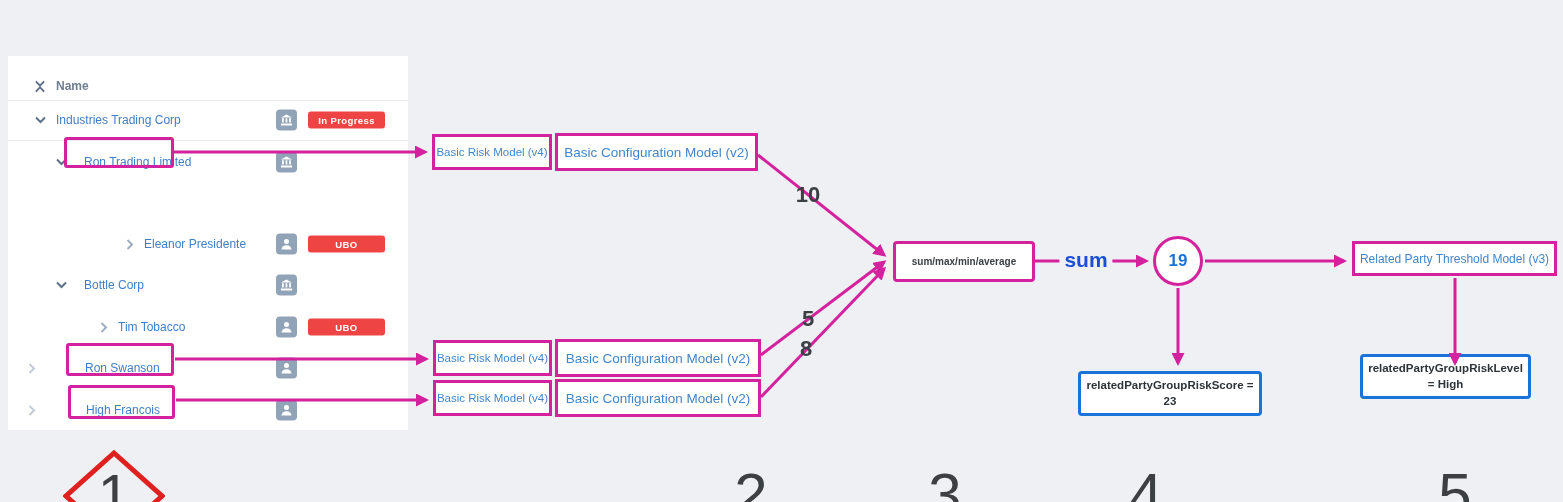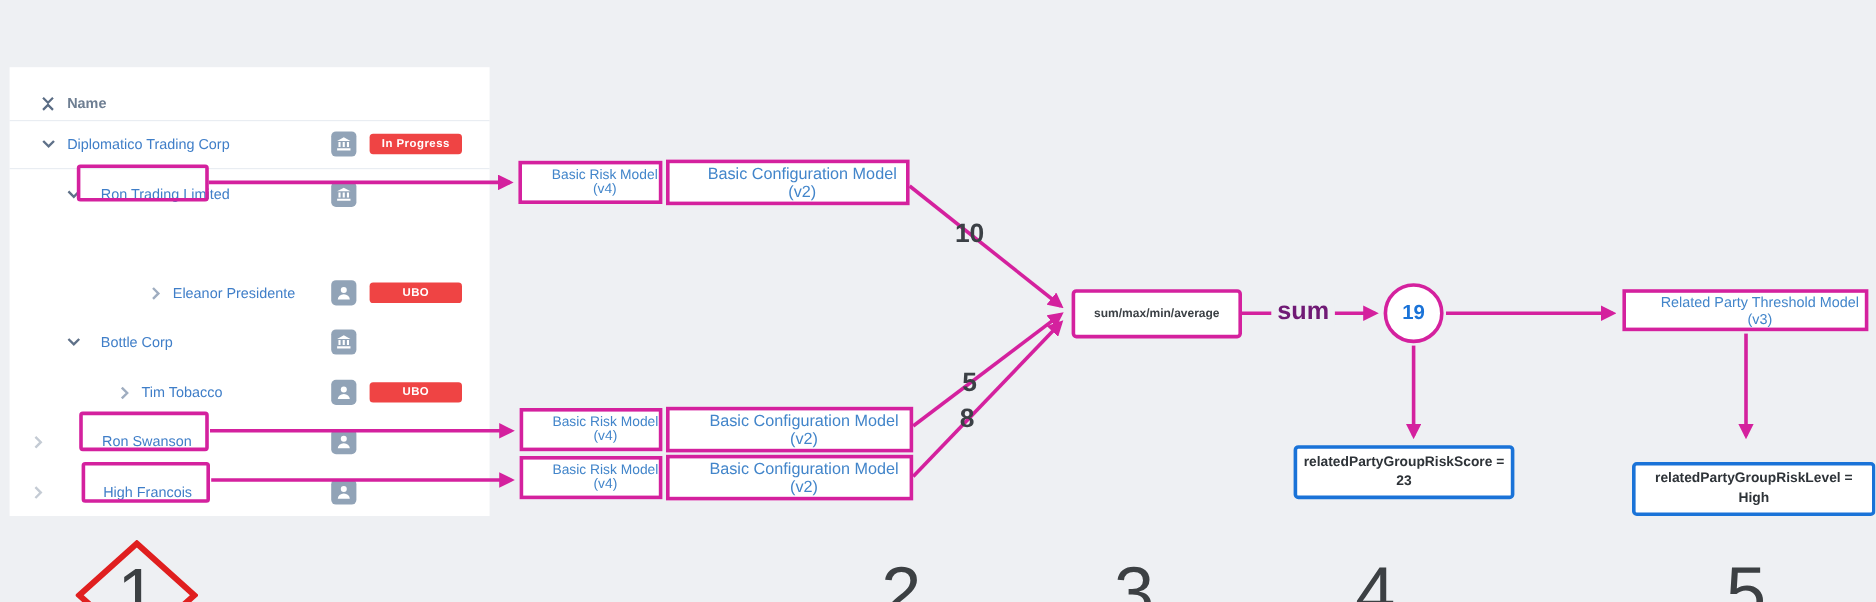--- a/index.html
+++ b/index.html
@@ -15,27 +15,27 @@
   .tlabel { position:absolute; top:50%; transform:translateY(-50%); font-size:12px; color:#3f7ec8; white-space:nowrap; cursor:pointer; }
   .hlabel { position:absolute; top:50%; transform:translateY(-50%); font-size:12px; font-weight:700; color:#6e7e92; }
   .iconbtn { position:absolute; left:268px; top:50%; transform:translateY(-50%); width:21px; height:21px; border-radius:4px; background:#91a3b7; display:flex; align-items:center; justify-content:center; cursor:pointer; }
   .badge { position:absolute; left:300px; top:50%; transform:translateY(-50%); width:77px; height:17px; border-radius:3px; background:#ef4444; color:#fff; font-size:9.5px; font-weight:700; letter-spacing:.4px; display:flex; align-items:center; justify-content:center; }
 
   
   .hlbox { position:absolute; border:3px solid #d4219e; border-radius:3px; z-index:6; }
 
   
   .chip { position:absolute; background:#fff; border:3px solid #d4219e; display:flex; align-items:center; justify-content:center; text-align:center; z-index:2; }
-  .chip.blue-text { color:#4285ca;padding-left:24px; }
+  .chip.blue-text { color:#4285ca; }
   .agg { font-weight:700; color:#3b4045; font-size:10px; border-radius:4px; }
   .resultnode { position:absolute; width:50px; height:50px; border-radius:50%; background:#fff; border:3px solid #d4219e; display:flex; align-items:center; justify-content:center; font-size:17px; font-weight:700; color:#1a73d8; z-index:2; }
   .outbox { position:absolute; background:#fff; border:3px solid #1a73d8; border-radius:4px; display:flex; align-items:center; justify-content:center; text-align:center; font-size:11.5px; font-weight:700; color:#2e3338; z-index:2; padding:14px 4px; line-height:1.35; }
 
   .wlabel { position:absolute; font-size:22px; font-weight:700; color:#3b4045; z-index:7; transform:translate(-50%,-50%); }
-  .oplabel { position:absolute; font-size:21px; font-weight:700; color:#701a75; z-index:7; transform:translate(-50%,-50%); background:#eef0f3; padding:0 5px; }
+  .oplabel { position:absolute; font-size:21px; font-weight:700; color:#1d4ed8; z-index:7; transform:translate(-50%,-50%); background:#eef0f3; padding:0 5px; }
 
   
   .overlay { position:absolute; left:0; top:0; z-index:5; pointer-events:none; }
 
   
   .step { position:absolute; transform:translate(-50%,-50%); font-size:60px; color:#3c4043; z-index:3; }
   .diamond-wrap { position:absolute; z-index:3; }
   .diamond-num { position:absolute; left:50%; top:50%; transform:translate(-50%,-52%); font-size:58px; color:#3c4043; }
 </style>
 </head>
@@ -54,21 +54,21 @@
       <span class="hlabel" style="left:48px">Name</span>
     </div>
     <div class="sep" style="top:44px"></div>
 
     <div class="trow" style="top:52px">
       <span class="chev" style="left:26px">
         <svg width="11" height="8" viewBox="0 0 11 8">
             <polyline points="1,1.5 5.5,6 10,1.5" fill="none" stroke="#5f7189" stroke-width="2"></polyline>
           </svg>
       </span>
-      <span class="tlabel" style="left:48px">Diplomatico Trading Corp</span>
+      <span class="tlabel" style="left:48px">Industries Trading Corp</span>
       <span class="iconbtn">
         <svg width="13" height="13" viewBox="0 0 14 14">
             <path fill="#fff" d="M7 1 L13 4.2 L1 4.2 Z M2.2 5.2h1.9v4.6H2.2z M6 5.2h1.9v4.6H6z M9.8 5.2h1.9v4.6H9.8z M1 10.8h12v2H1z"></path>
           </svg>
       </span>
       <span class="badge">In Progress</span>
     </div>
     <div class="sep" style="top:84px"></div>
 
     <div class="trow" style="top:94px">
@@ -176,21 +176,21 @@
   <div class="chip blue-text" style="left:433px; top:332px; width:119px; height:36px; font-size:11.5px">Basic Risk Model (v4)</div>
   <div class="chip blue-text" style="left:555px; top:331px; width:206px; height:38px; font-size:13.5px">Basic Configuration Model (v2)</div>
 
   <div class="chip agg" style="left:893px; top:193px; width:142px; height:41px">sum/max/min/average</div>
 
   <div class="resultnode" style="left:1153px; top:188px">19</div>
 
   <div class="chip blue-text" style="left:1352px; top:193px; width:205px; height:35px; font-size:12px">Related Party Threshold Model (v3)</div>
 
   <div class="outbox" style="left:1078px; top:323px; width:184px; height:45px">relatedPartyGroupRiskScore = 23</div>
-  <div class="outbox" style="left:1360px; top:337px; width:203px; height:45px">relatedPartyGroupRiskLevel = High</div>
+  <div class="outbox" style="left:1360px; top:306px; width:171px; height:45px">relatedPartyGroupRiskLevel = High</div>
 
   <span class="wlabel" style="left:808px; top:147px">10</span>
   <span class="wlabel" style="left:808px; top:271px">5</span>
   <span class="wlabel" style="left:806px; top:301px">8</span>
   <span class="oplabel" style="left:1086px; top:212px">sum</span>
 
   <svg class="overlay" width="1563" height="502" viewBox="0 0 1563 502">
     <defs>
       <marker id="ah" markerUnits="userSpaceOnUse" markerWidth="13" markerHeight="13" refX="10" refY="6.5" orient="auto">
         <path d="M0,0 L13,6.5 L0,13 Z" fill="#d4219e"></path>

